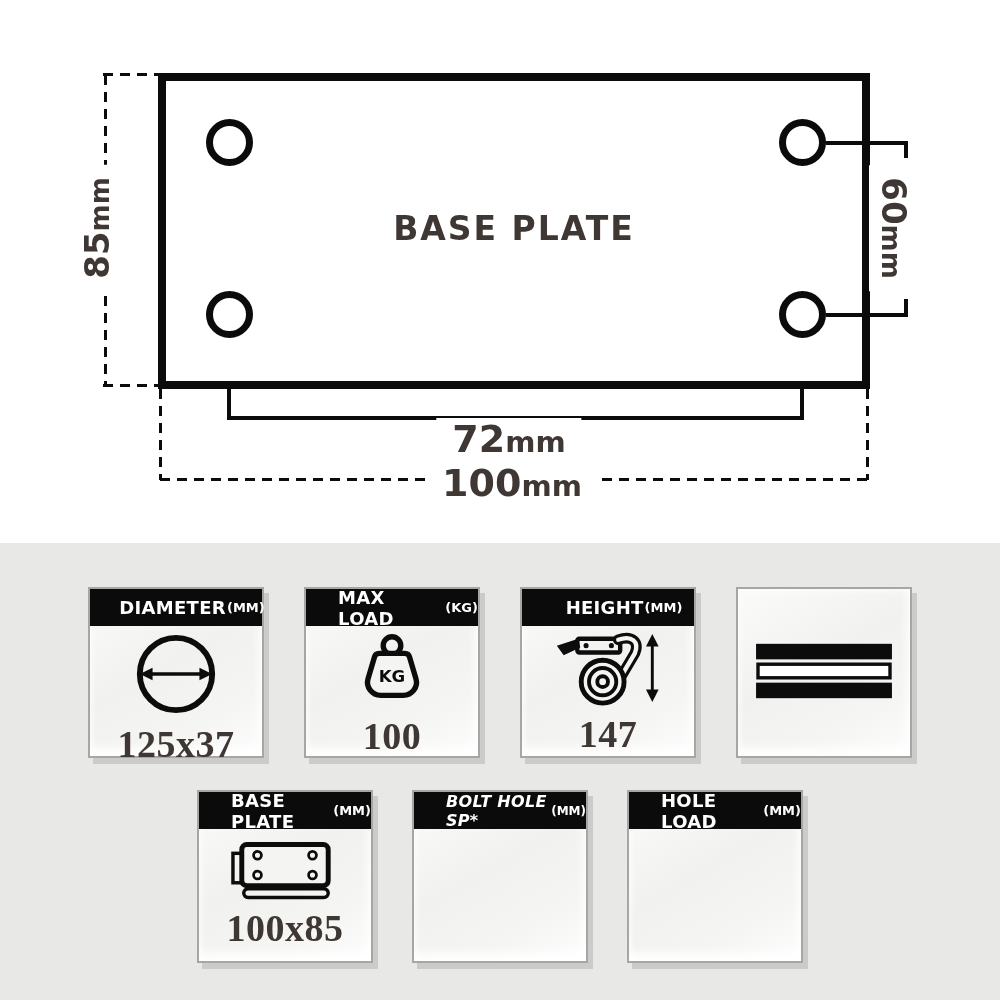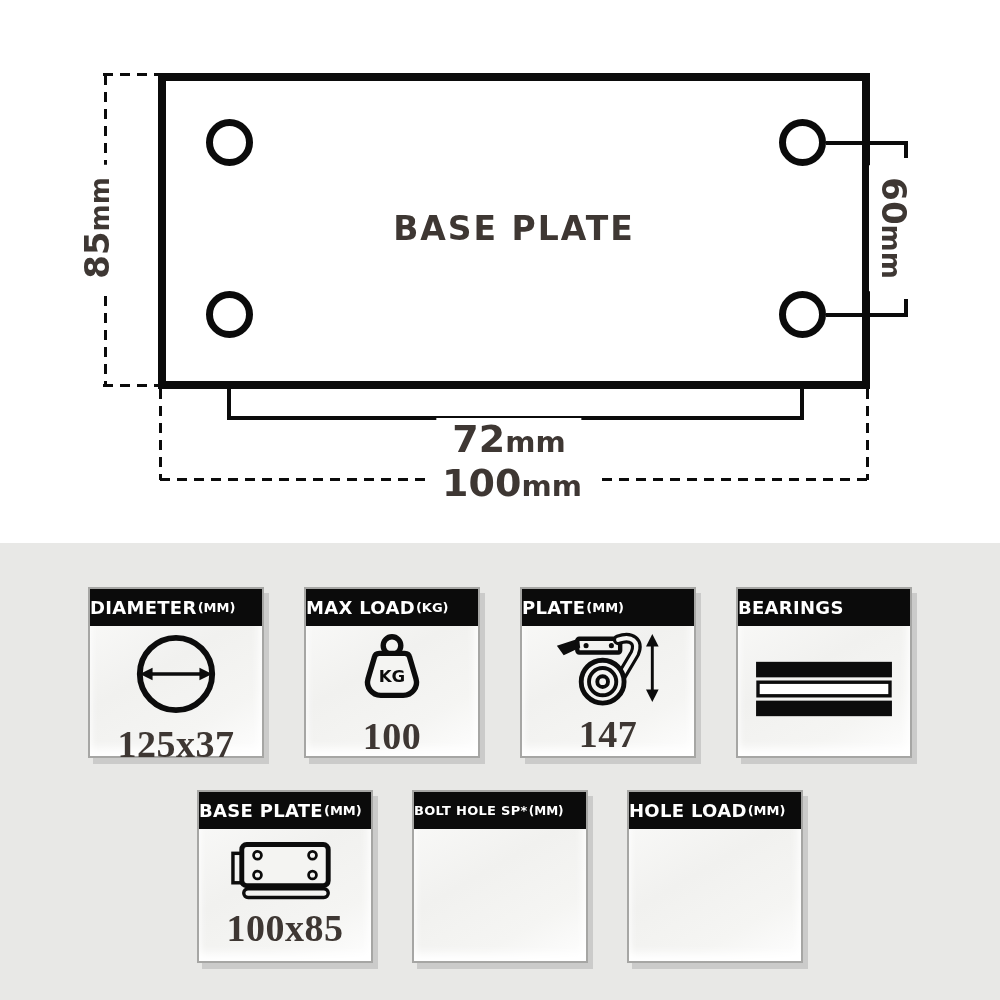--- a/index.html
+++ b/index.html
@@ -62,25 +62,25 @@
     border:2px solid #a6a6a4;
     background:linear-gradient(150deg,#fbfbfa 0%,#f1f1ef 45%,#f5f5f3 75%,#fefefe 100%);
     box-shadow:5px 6px 0 rgba(150,150,148,0.35),
                inset -3px -8px 10px rgba(255,255,255,0.95),
                inset 3px 3px 6px rgba(255,255,255,0.6);
   }
   .card-row.second .card { height:173px; }
 
   .card-header {
     height:37px; background:#0b0b0b; color:#fff; display:flex;
-    align-items:center; flex:none;
+    align-items:center; justify-content:center; flex:none;padding-left:32px;
   }
   .card-header .label { font-weight:700; font-size:18px; letter-spacing:0.3px; }
   .card-header .unit  { font-weight:700; font-size:13px; margin-left:1px; }
-  .card-header.hdr-sm .label { font-size:13px; }
+  .card-header.hdr-sm .label { font-size:16px;font-style:italic; }
   .card-header.hdr-sm .unit  { font-size:12px; }
 
   .card-body {
     flex:1; display:flex; flex-direction:column; align-items:center;
     justify-content:center; gap:7px; padding:4px 0 8px;
   }
   .card-value { font-weight:700; font-size:38px; letter-spacing:0.5px; color:#3e3733; line-height:1;font-family:Liberation Serif, serif; }
   .card-value:empty { display:none; }
   .card-value .suffix { font-size:21px; letter-spacing:0; }
 
@@ -168,21 +168,21 @@
               <path d="M32 23 h26 c2.5 0 4.5 1.5 5 4 l6.5 22 c2.5 8.5 -4 17 -13 17 h-23 c-9 0 -15.5 -8.5 -13 -17 l6.5 -22 c0.5 -2.5 2.5 -4 5 -4 z" fill="#f4f4f2" stroke="#0c0c0c" stroke-width="5.5" stroke-linejoin="round"></path>
               <text x="45" y="52" text-anchor="middle" font-size="17" font-weight="bold" fill="#0c0c0c" font-family="DejaVu Sans, sans-serif">KG</text>
             </svg>
           </div>
           <div class="card-value">100</div>
         </div>
       </div>
 
       <div class="card">
         <div class="card-header">
-          <span class="label">PLATE</span>
+          <span class="label">HEIGHT</span>
           <span class="unit">(MM)</span>
         </div>
         <div class="card-body">
           <div class="icon-box">
             <svg width="112" height="78" viewBox="0 0 115 78">
               <polygon points="5,15 27,8 29,17 12,25" fill="#0c0c0c"></polygon>
               <rect class="stroke" x="26" y="8" width="44" height="14" rx="2" stroke-width="4.5"></rect>
               <circle class="fillblk" cx="35" cy="15" r="2.6"></circle>
               <circle class="fillblk" cx="61" cy="15" r="2.6"></circle>
               <path d="M68 9 C82 4 90 11 85 23 L69 50" fill="none" stroke="#0c0c0c" stroke-width="11" stroke-linecap="round"></path>
@@ -193,24 +193,20 @@
               <line x1="103" y1="13" x2="103" y2="63" stroke="#0c0c0c" stroke-width="3"></line>
               <polygon class="fillblk" points="103,3 96.5,16 109.5,16"></polygon>
               <polygon class="fillblk" points="103,73 96.5,60 109.5,60"></polygon>
             </svg>
           </div>
           <div class="card-value">147</div>
         </div>
       </div>
 
       <div class="card">
-        <div class="card-header">
-          <span class="label">BEARINGS</span>
-          <span class="unit"></span>
-        </div>
         <div class="card-body">
           <div class="icon-box">
             <svg width="146" height="66" viewBox="0 0 150 68">
               <rect class="fillblk" x="5" y="6" width="140" height="16"></rect>
               <rect x="7" y="27" width="136" height="14" fill="#ffffff" stroke="#0c0c0c" stroke-width="3.5"></rect>
               <rect class="fillblk" x="5" y="46" width="140" height="16"></rect>
             </svg>
           </div>
 
         </div>

